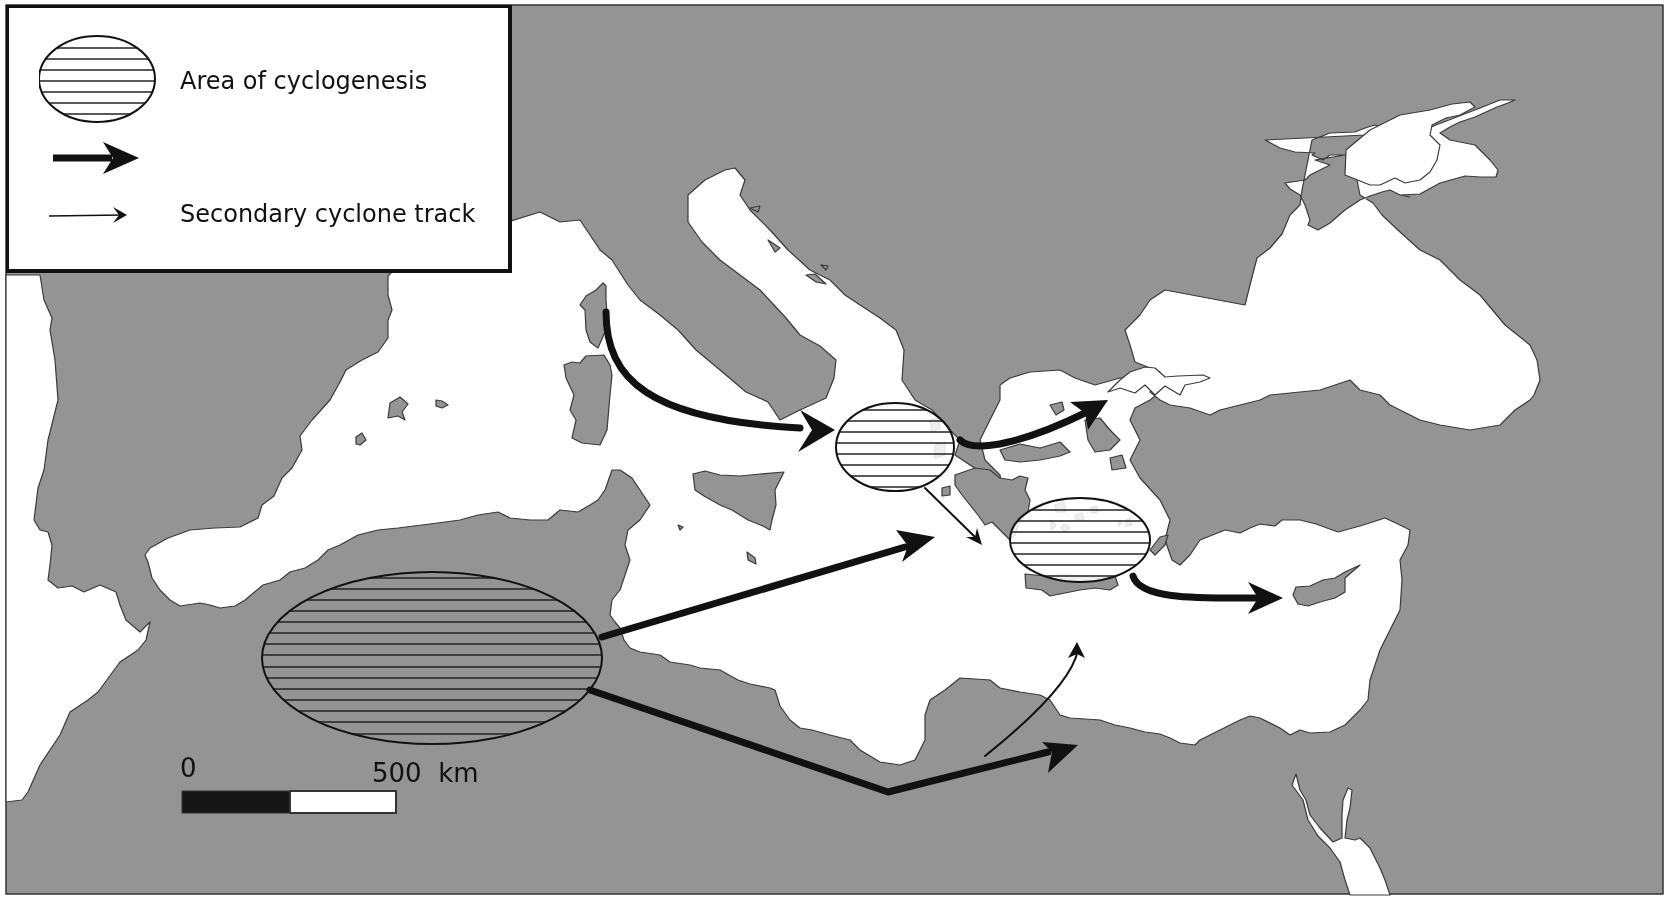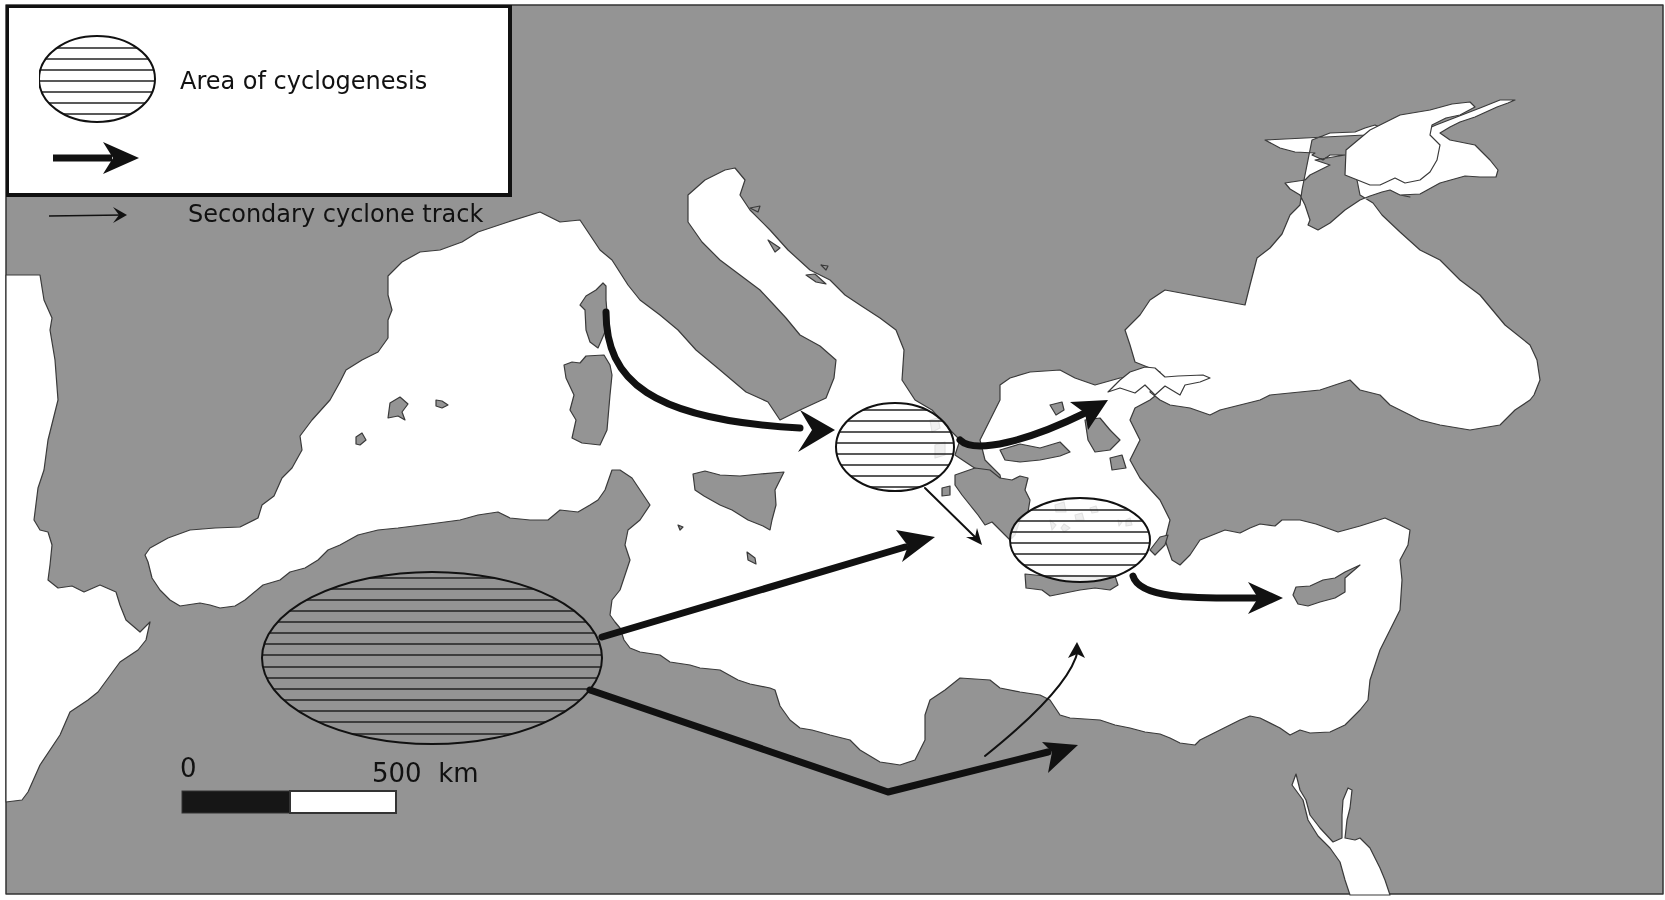--- a/index.html
+++ b/index.html
@@ -7,21 +7,21 @@
   #map { position: absolute; left: 0; top: 0; width: 1665px; height: 900px; }
   .land { fill: #949494; stroke: #3a3a3a; stroke-width: 1.2; stroke-linejoin: round; }
   .sea { fill: #ffffff; stroke: #3a3a3a; stroke-width: 1.2; stroke-linejoin: round; }
   .ellipse-outline { fill: none; stroke: #111; stroke-width: 2; }
   .hatch { stroke: #222; stroke-width: 1.5; }
   .primary-track { fill: none; stroke: #111; stroke-width: 7; stroke-linecap: round; stroke-linejoin: round; }
   .secondary-track { fill: none; stroke: #111; stroke-width: 2; stroke-linecap: round; }
   .head { fill: #111; }
   .map-label { font-family: "DejaVu Sans", sans-serif; fill: #111; }
   #legend {
-    position: absolute; left: 6px; top: 5px; width: 506px; height: 192px;
+    position: absolute; left: 6px; top: 5px; width: 506px; height: 268px;
     background: #ffffff; border: 3px solid #111; border-bottom-width: 4px; border-right-width: 4px;
     box-sizing: border-box;
   }
   .legend-symbol { position: absolute; }
   .legend-label { position: absolute; left: 171px; font-size: 24px; color: #111; white-space: nowrap; font-family: "DejaVu Sans", sans-serif; }
 </style>
 </head>
 <body>
 
 <svg id="map" viewBox="0 0 1665 900" xmlns="http://www.w3.org/2000/svg">
@@ -211,14 +211,14 @@
       <path d="M92,20 L56,4 L66,20 L56,36 Z" fill="#111"></path>
     </svg>
   </div>
 
   <div class="legend-symbol" style="left:34px; top:196px;">
     <svg width="90" height="24" viewBox="0 0 90 24">
       <line x1="6" x2="80" y1="12" y2="11" stroke="#111" stroke-width="1.5"></line>
       <path d="M84,11 L70,3 L76,11 L70,19 Z" fill="#111"></path>
     </svg>
   </div>
-  <span class="legend-label" style="top:192px;margin-left:8px;">Secondary cyclone track</span>
+  <span class="legend-label" style="top:192px;">Secondary cyclone track</span>
 </div>
 
 </body></html>

